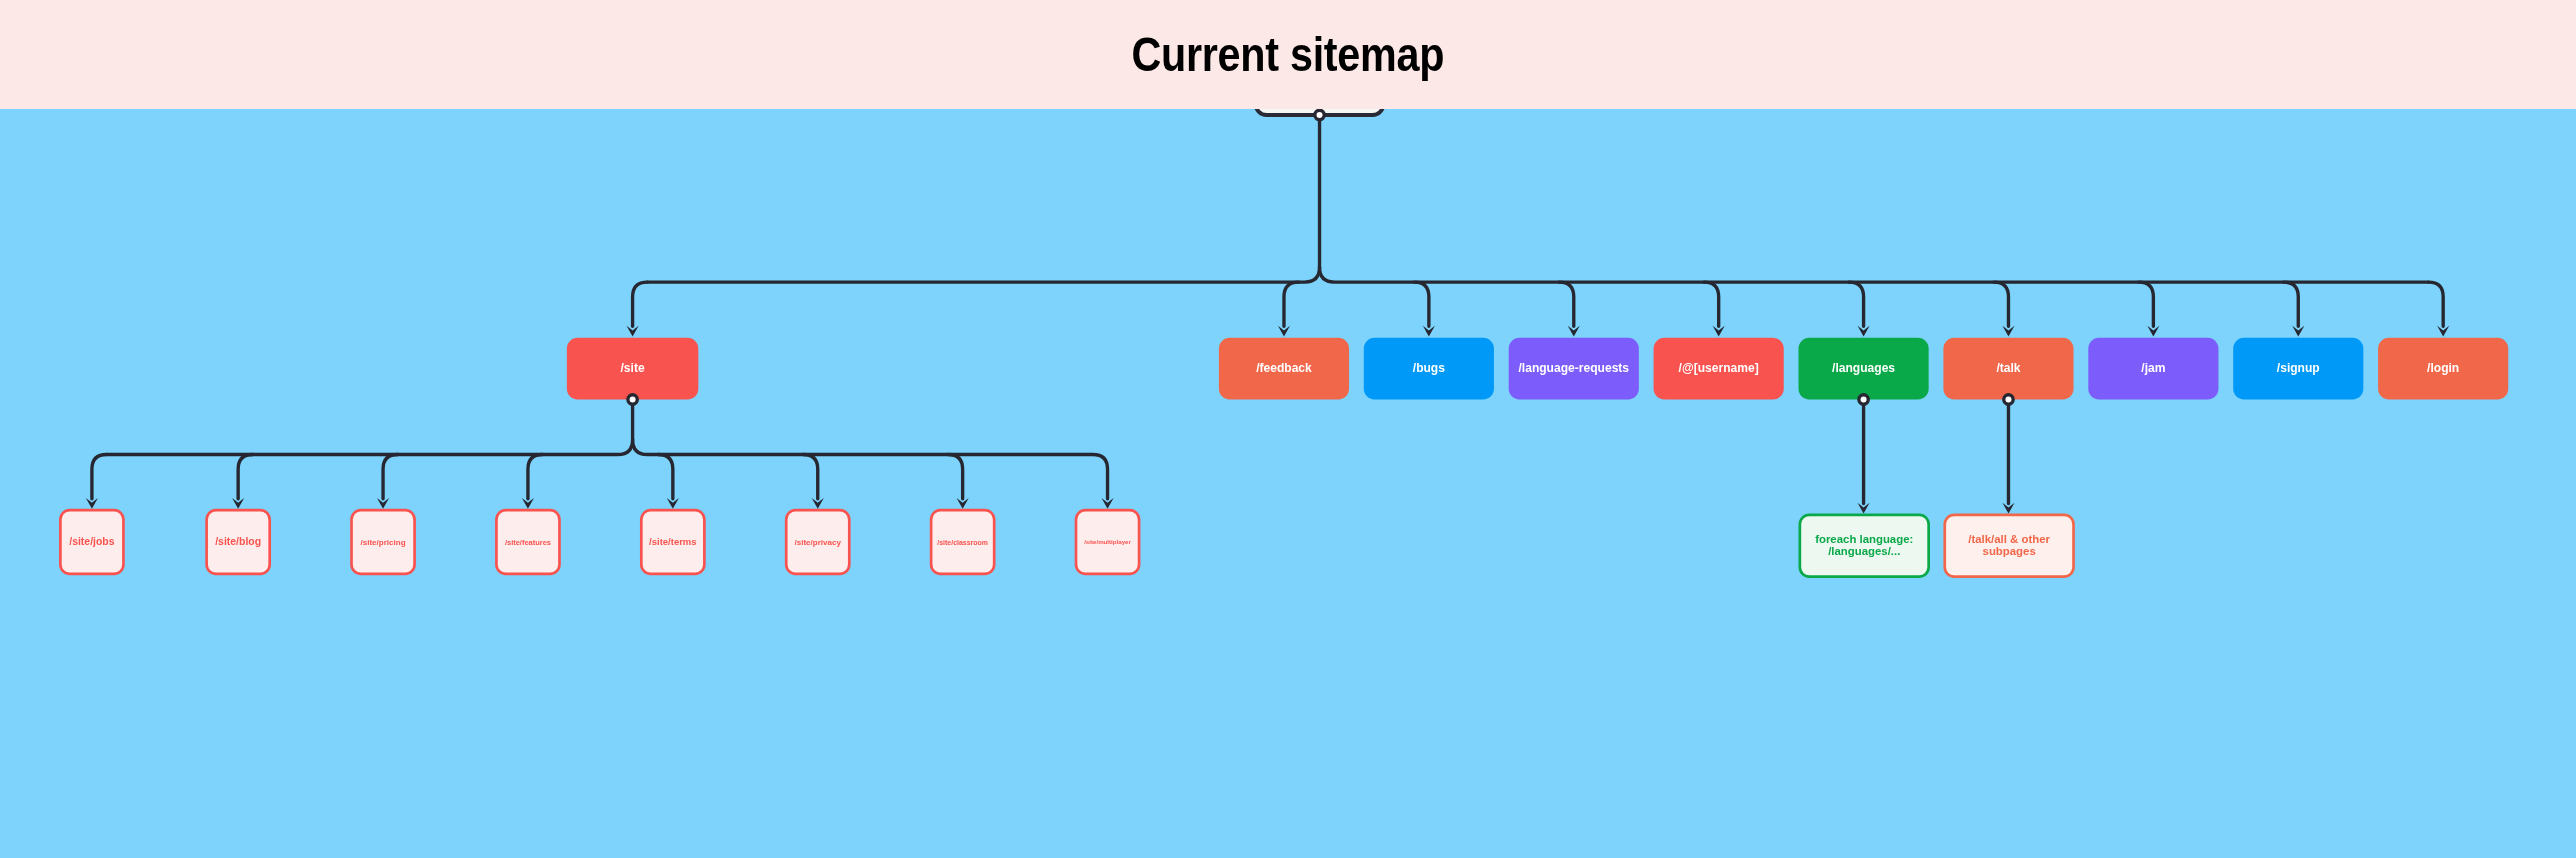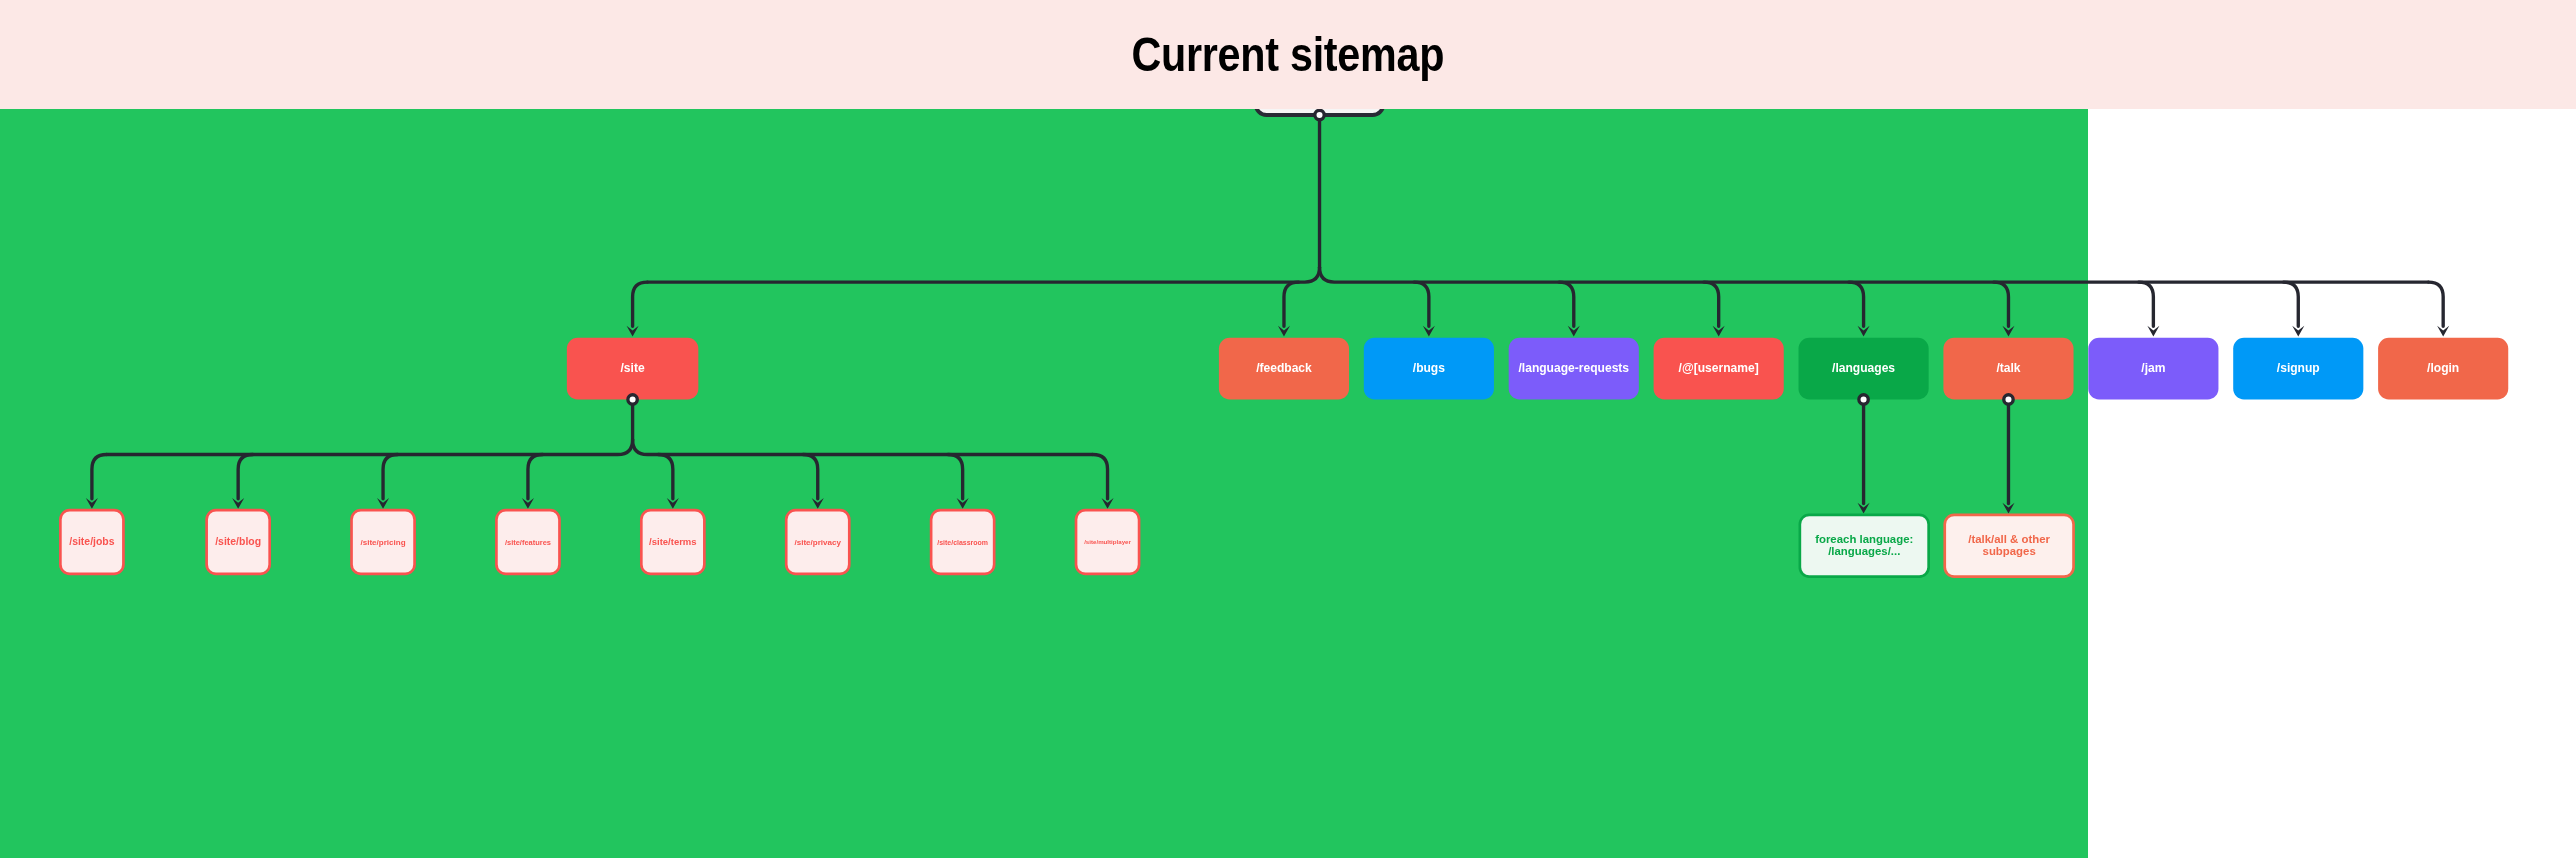--- a/index.html
+++ b/index.html
@@ -30,23 +30,23 @@
     font-weight: bold;
     font-size: 48px;
     letter-spacing: -0.3px;
     color: #000000;
     transform: scaleX(0.86);
     white-space: nowrap;
   }
   #canvas-wrap {
     position: absolute;
     left: 0; top: 109px;
-    width: 2088px;
+    width: 2576px;
     height: 750px;
-    background: #22c55e;
+    background: #7dd3fc;
   }
   svg#sitemap {
     display: block;
     width: 2576px;
     height: 750px;
   }
   .node-label {
     font-family: "Liberation Sans", sans-serif;
     font-weight: bold;
     text-anchor: middle;

